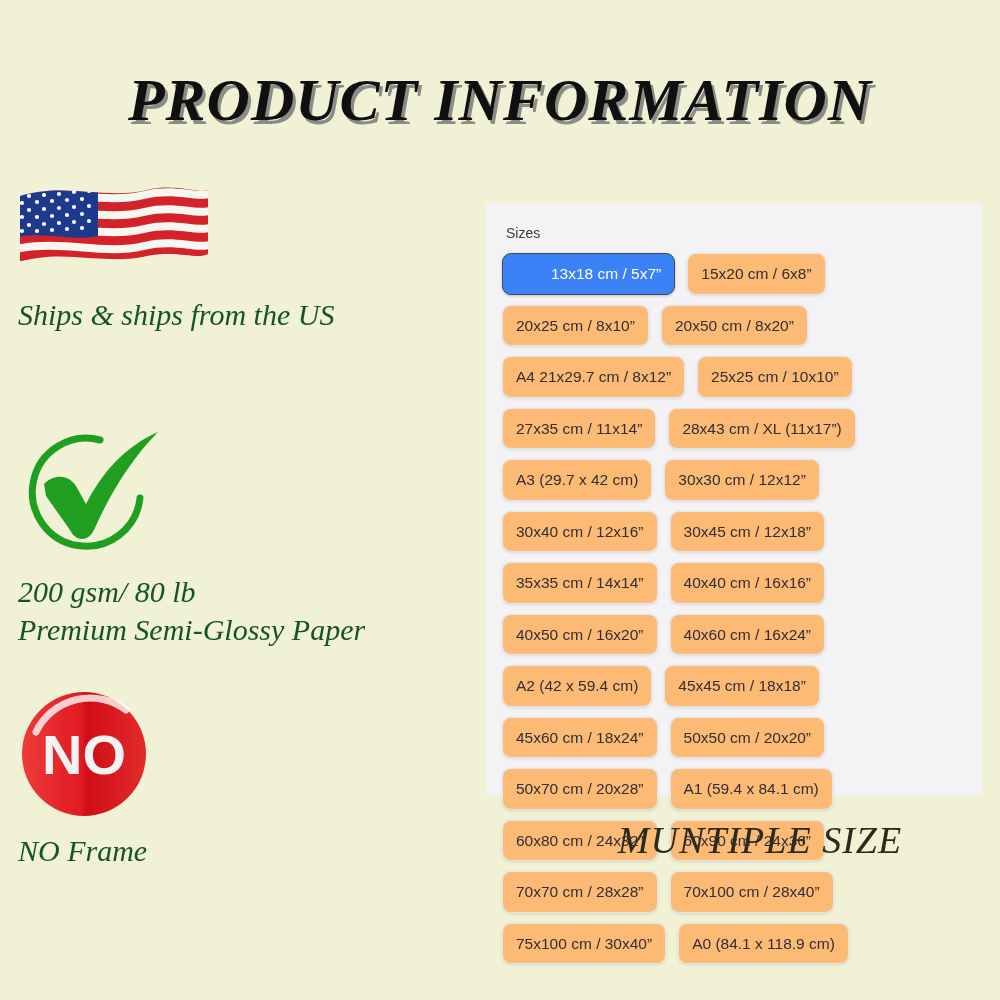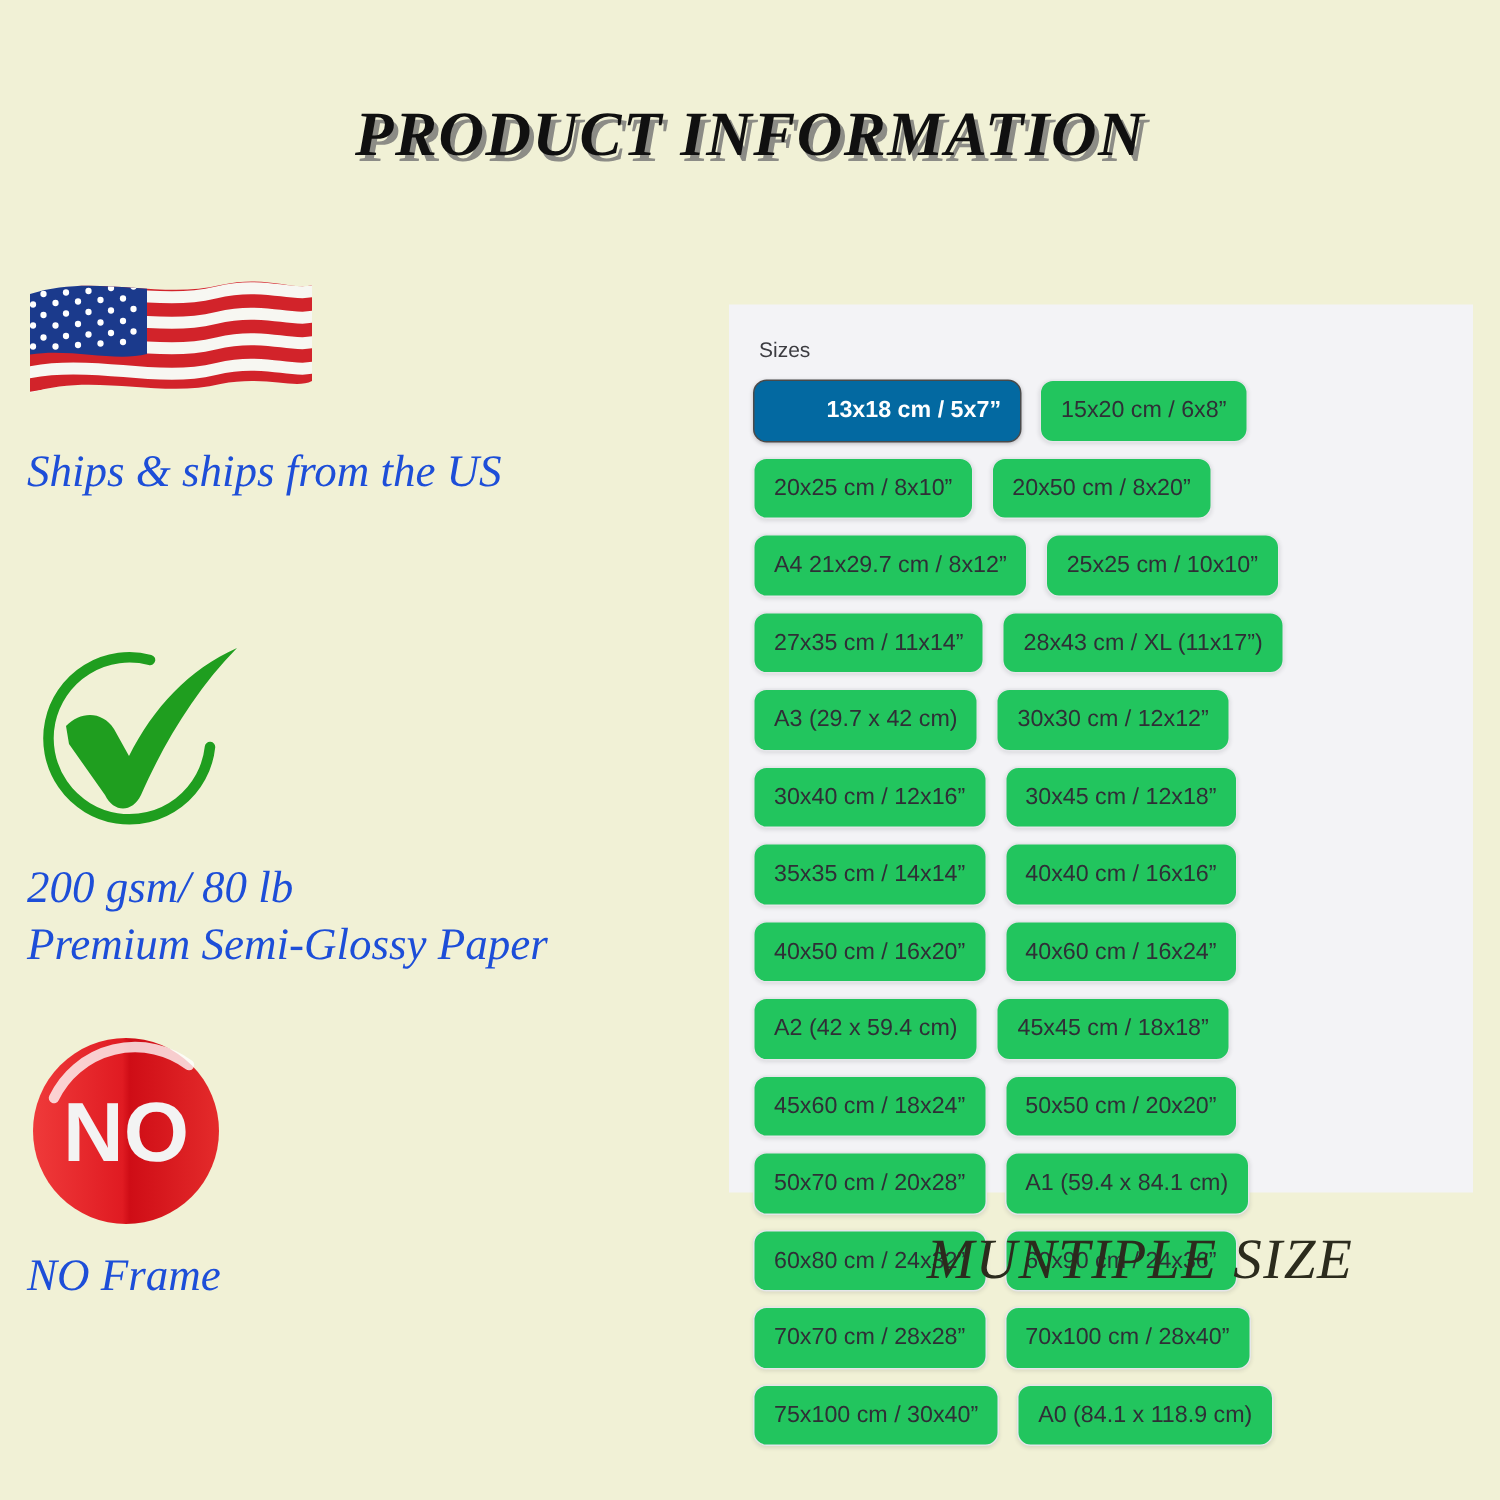--- a/index.html
+++ b/index.html
@@ -18,21 +18,21 @@
   
   .page-title {
     position: absolute;
     top: 66px;
     left: 0;
     width: 1000px;
     text-align: center;
     font-family: "Liberation Serif", serif;
     font-weight: bold;
     font-style: italic;
-    font-size: 42px;
+    font-size: 60px;
     letter-spacing: 1px;
     color: #101010;
     text-shadow: 3px 4px 0 #8c8c86;
     white-space: nowrap;
   }
 
   
   .features {
     position: absolute;
     left: 0;
@@ -50,21 +50,21 @@
 
   .feature-graphic {
     position: relative;
     margin-left: 14px;
   }
   .feature-text {
     font-family: "Liberation Serif", serif;
     font-style: italic;
     font-size: 30px;
     line-height: 1.28;
-    color: #1d4ed8;
+    color: #14532d;
     margin-left: 18px;
     margin-top: 8px;
     white-space: nowrap;
   }
 
   
   .flag-wrap { width: 200px; height: 108px; margin-left: 12px; }
 
   
   .check-wrap { width: 160px; height: 145px; margin-left: 14px; }
@@ -89,36 +89,36 @@
     margin: 0 0 12px 4px;
     font-family: "Liberation Sans", sans-serif;
   }
   .chip-list {
     display: flex;
     flex-wrap: wrap;
     gap: 10px 12px;
     align-content: flex-start;
   }
   .chip {
-    background: #22c55e;
+    background: #fdba74;
     border: 1px solid #e6e6ea;
     border-radius: 9px;
     box-shadow: 0 1px 3px rgba(30,30,40,0.12);
     color: #2f2f36;
     font-size: 15.5px;
     line-height: 1;
     padding: 12px 13px;
     white-space: nowrap;
     box-sizing: border-box;
   }
   .chip.selected {
-    background: #0369a1;
+    background: #3b82f6;
     border-color: #4a4a4a;
     color: #ffffff;
-    font-weight: bold;
+    font-weight: normal;
     box-shadow: 0 1px 3px rgba(30,30,40,0.25);
     padding-left: 48px;
   }
 
   
   .bottom-caption {
     position: absolute;
     left: 560px;
     top: 818px;
     width: 400px;

